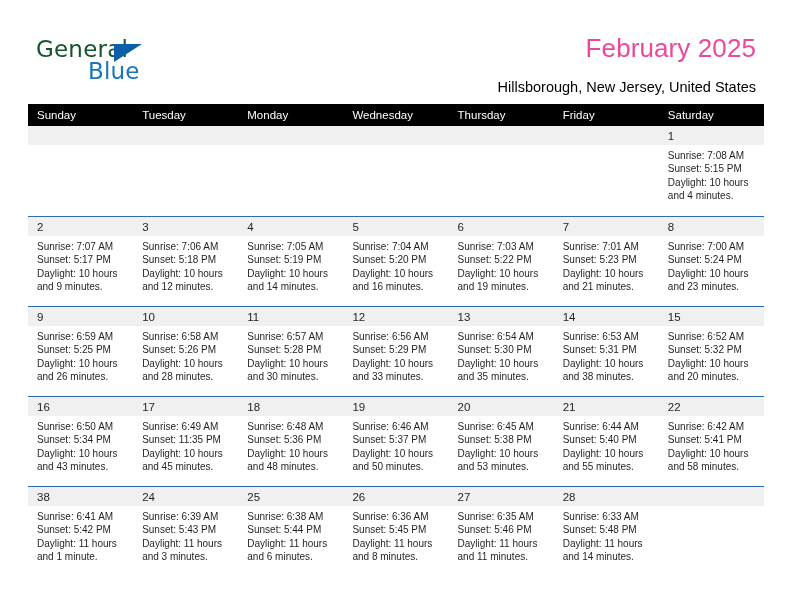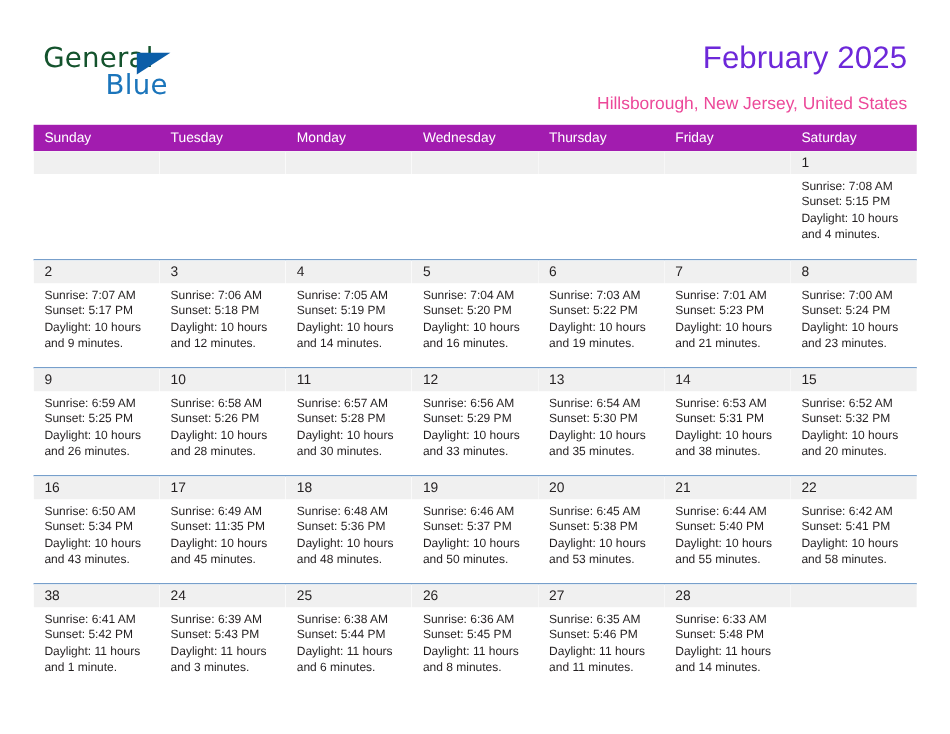--- a/index.html
+++ b/index.html
@@ -67,46 +67,46 @@
     border-left: 28px solid #0b5ea8;
     border-bottom: 18px solid transparent;
   }
 
   .title {
     position: absolute;
     right: 36px;
     top: 33px;
     font-size: 26px;
     font-weight: 400;
-    color: #6d28d9;
+    color: #ec4899;
     text-align: right;
     white-space: nowrap;
     letter-spacing: 0.1px;
   }
   .subtitle {
     position: absolute;
     right: 36px;
     top: 79px;
     font-size: 14.5px;
     font-weight: 400;
-    color: #ec4899;
+    color: #000000;
     text-align: center;
     white-space: nowrap;
   }
 
   
   .calendar {
     position: absolute;
     left: 28px;
     top: 104px;
     width: 736px;
   }
   .dow-row {
     display: flex;
-    background: #a21caf;
+    background: #000000;
     height: 22px;
   }
   .dow {
     flex: 1 1 0;
     box-sizing: border-box;
     padding-left: 9px;
     color: #ffffff;
     font-size: 11.5px;
     line-height: 22px;
     white-space: nowrap;

